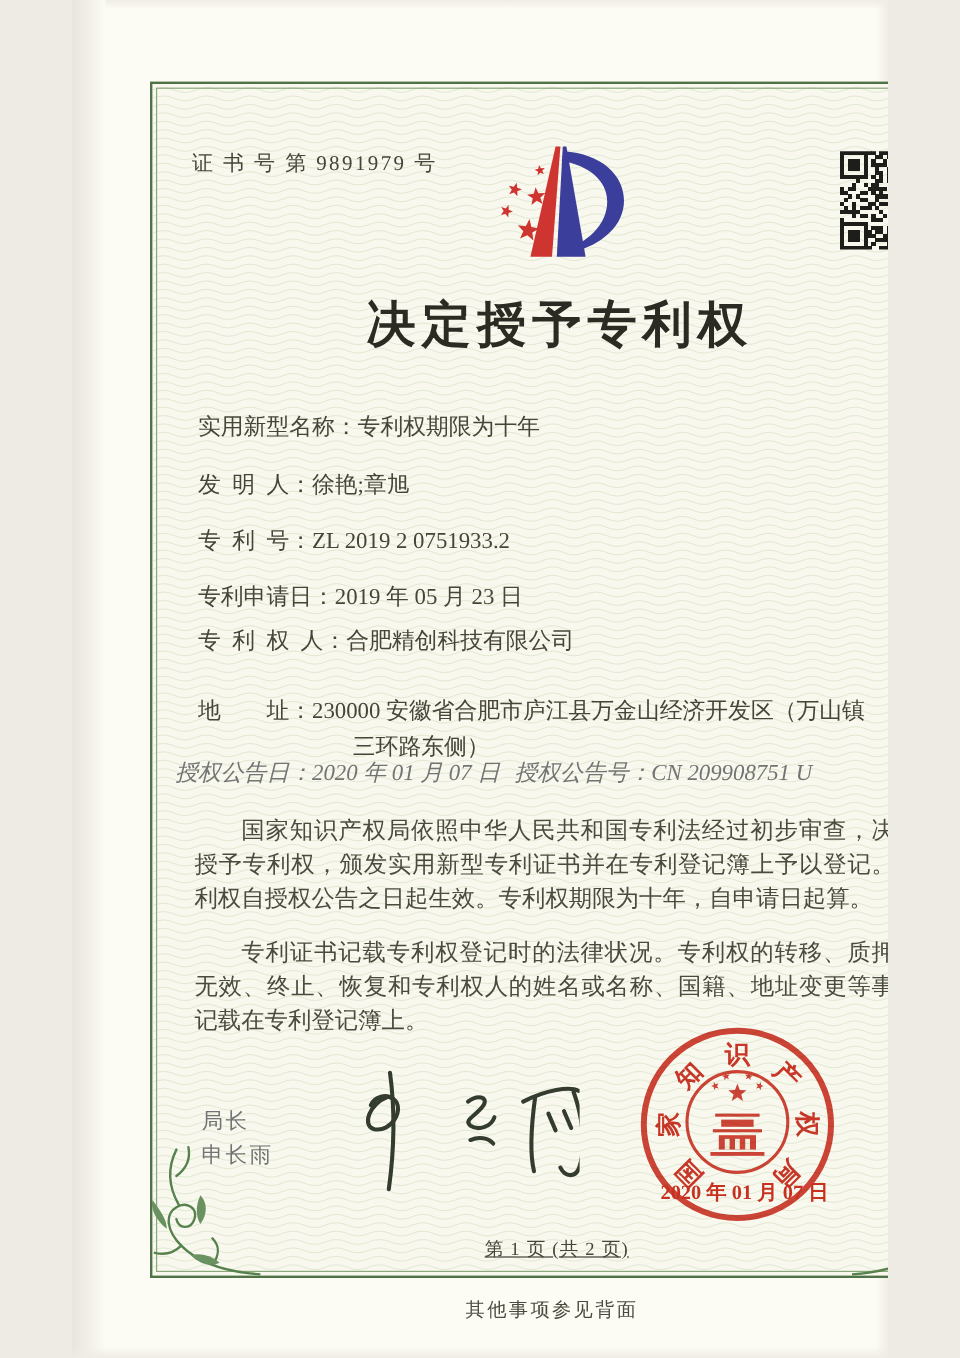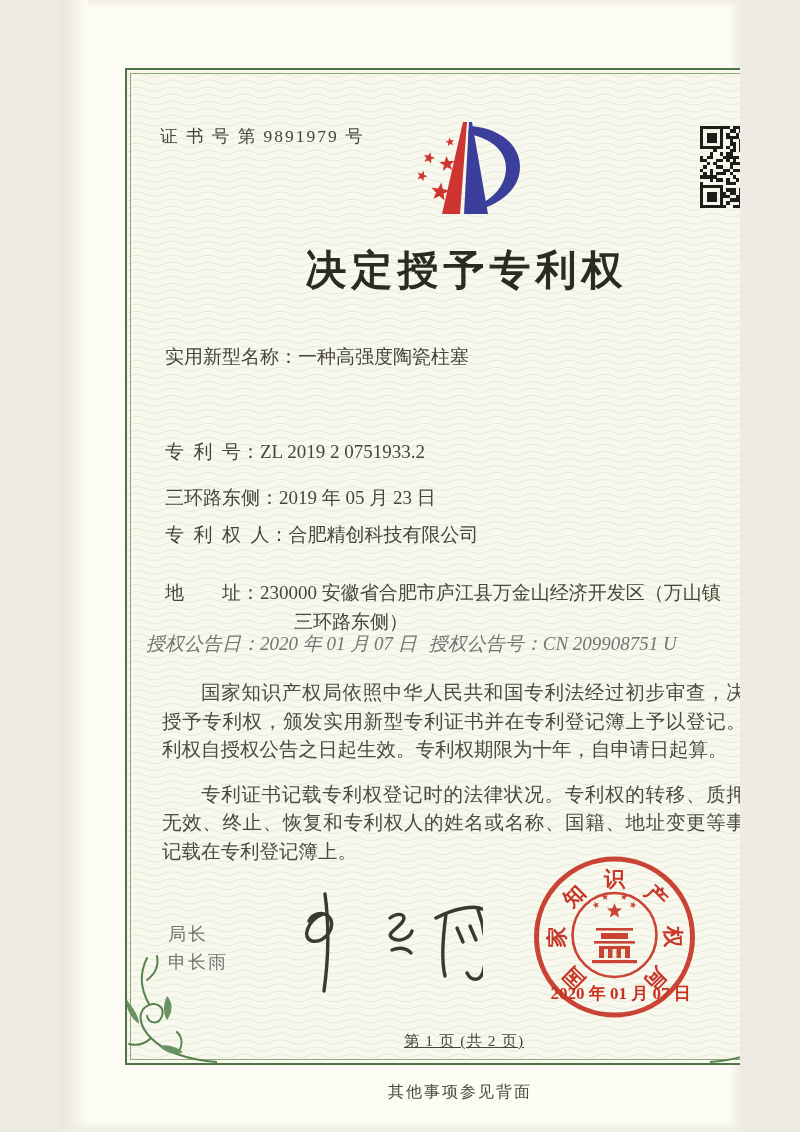--- a/index.html
+++ b/index.html
@@ -407,27 +407,30 @@
       <rect x="39.36" y="78.72" width="3.38" height="3.38" fill="#1d1d1a"></rect>
       <rect x="45.92" y="78.72" width="3.38" height="3.38" fill="#1d1d1a"></rect>
       <rect x="49.20" y="78.72" width="3.38" height="3.38" fill="#1d1d1a"></rect>
       <rect x="62.32" y="78.72" width="3.38" height="3.38" fill="#1d1d1a"></rect>
       <rect x="68.88" y="78.72" width="3.38" height="3.38" fill="#1d1d1a"></rect>
     </svg>
 
   <div class="title">决定授予专利权</div>
 
   <div class="f-row" style="top:345px">
-    <span class="f-label">实用新型名称：</span><span class="f-value">一种高强度陶瓷柱塞</span>
+    <span class="f-label">实用新型名称：</span><span class="f-value">专利权期限为十年</span>
+  </div>
+  <div class="f-row" style="top:393px">
+    <span class="f-label">发  明  人：</span><span class="f-value">徐艳;章旭</span>
   </div>
   <div class="f-row" style="top:440px">
     <span class="f-label">专  利  号：</span><span class="f-value">ZL 2019 2 0751933.2</span>
   </div>
   <div class="f-row" style="top:486px">
-    <span class="f-label">三环路东侧：</span><span class="f-value">2019 年 05 月 23 日</span>
+    <span class="f-label">专利申请日：</span><span class="f-value">2019 年 05 月 23 日</span>
   </div>
   <div class="f-row" style="top:523px">
     <span class="f-label">专  利  权  人：</span><span class="f-value">合肥精创科技有限公司</span>
   </div>
   <div class="f-row" style="top:581px">
     <span class="f-label">地        址：</span><span class="f-value">230000 安徽省合肥市庐江县万金山经济开发区（万山镇</span>
   </div>
   <div class="addr2">三环路东侧）</div>
 
   <div class="grant">

